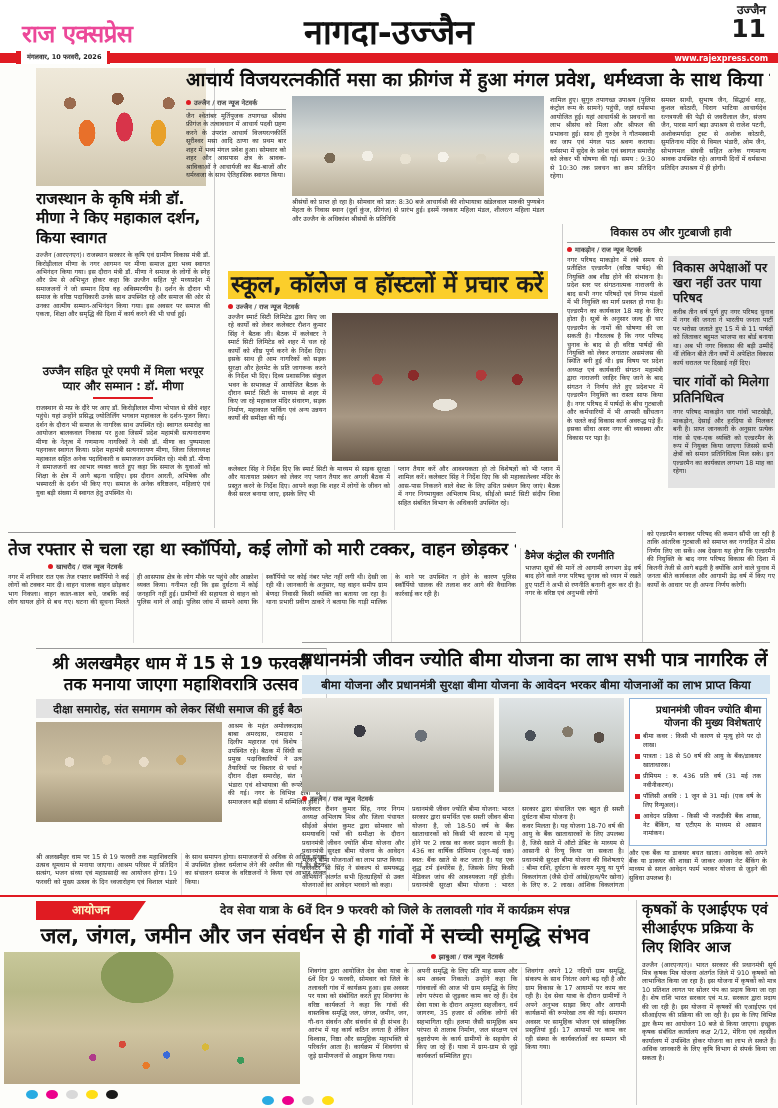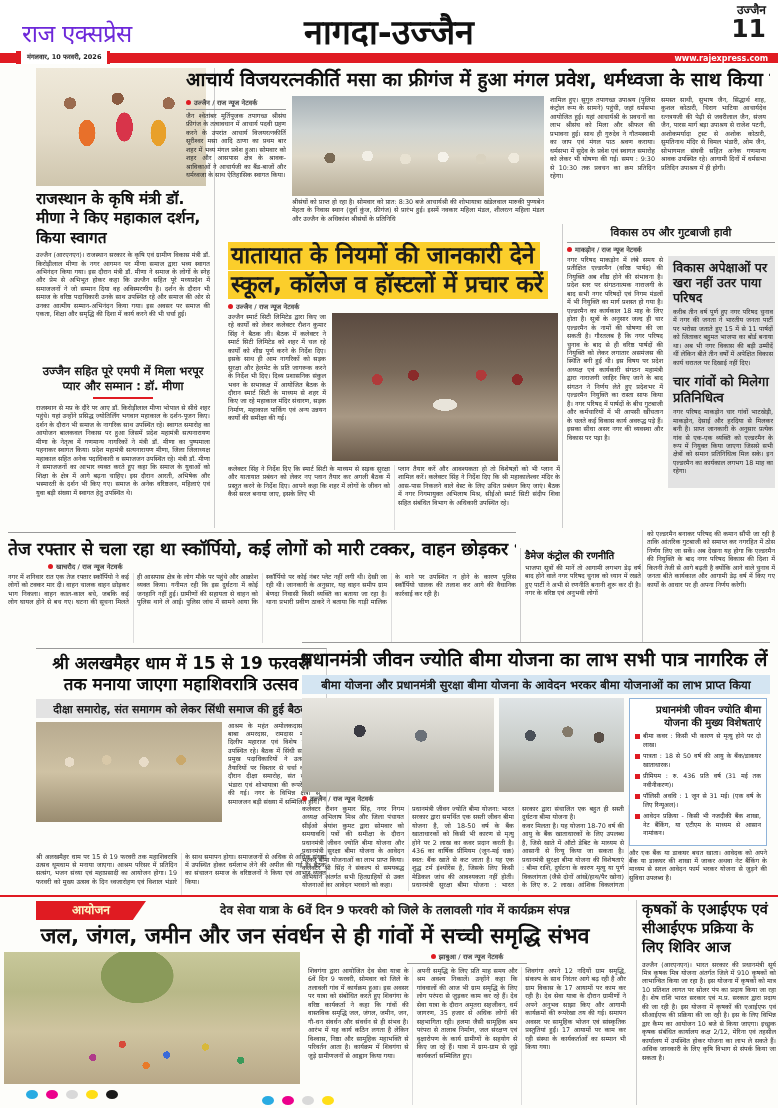--- a/index.html
+++ b/index.html
@@ -1,21 +1,21 @@
 <!DOCTYPE html>
 <html><head>
 <meta charset="utf-8">
 <style>
   html,body{margin:0;padding:0;}
   body{width:778px;height:1108px;position:relative;background:#fdfdfa;
        font-family:"DejaVu Sans","Liberation Sans",sans-serif;color:#1c1c1c;overflow:hidden;}
   .abs{position:absolute;overflow:hidden;}
   
   #masthead{left:0;top:0;width:778px;height:64px;background:#fff;}
-  .logo{position:absolute;left:22px;top:16px;font-size:24px;font-weight:normal;color:#6d28d9;letter-spacing:-.5px;}
+  .logo{position:absolute;left:22px;top:16px;font-size:24px;font-weight:bold;color:#ec4899;letter-spacing:-.5px;}
   .edition{position:absolute;left:0;right:0;top:8px;text-align:center;font-size:34px;font-weight:bold;color:#111;}
   .citybox{position:absolute;right:12px;top:4px;text-align:right;line-height:1;}
   .citybox .c{font-size:12px;font-weight:bold;}
   .citybox .p{font-size:25px;font-weight:bold;}
   .redbar{position:absolute;left:0;top:53px;width:778px;height:10px;background:#e01b22;}
   .datebox{position:absolute;left:16px;top:51px;height:13px;background:#fff;padding:1px 6px 0 6px;
            font-size:6.5px;font-weight:bold;color:#222;border-left:5px solid #e01b22;border-right:3px solid #e01b22;}
   .site{position:absolute;right:10px;top:54px;font-size:8px;font-weight:bold;color:#fff;}
   
   .hl{font-weight:bold;color:#111;margin:0;}
@@ -139,21 +139,21 @@
       <div class="photo ph-street" style="width:252px;height:100px;"></div>
       <p class="body-txt" style="height:36px;margin-top:2px;">श्रीसंघों को प्राप्त हो रहा है। सोमवार को प्रात: 8:30 बजे आचार्यश्री की शोभायात्रा खंडेलवाल मारुकी पुण्यबेन मेहता के निवास स्थान (दूर्वा कुंज, फ्रीगंज) से प्रारंभ हुई। इसमें नवकार महिला मंडल, शीलरत्न महिला मंडल और उज्जैन के अधिकांश श्रीसंघों के प्रतिनिधि</p>
     </div>
     <p class="body-txt" style="width:105px;height:140px;flex:0 0 auto;">शामिल हुए। सुगुरु तपागच्छ उपाश्रय (पुलिस कंट्रोल रूम के सामने) पहुंची, जहां धर्मसभा आयोजित हुई। यहां आचार्यश्री के प्रवचनों का लाभ श्रीसंघ को मिला और श्रीफल की प्रभावना हुई। साथ ही गुरुदेव ने गौतमस्वामी का जाप एवं मंगल पाठ श्रवण कराया। धर्मसभा में सुदेव के प्रवेश एवं स्वागत समारोह को लेकर भी घोषणा की गई। समय : 9:30 से 10:30 तक प्रवचन का क्रम प्रतिदिन रहेगा।</p>
     <p class="body-txt" style="width:105px;height:140px;flex:0 0 auto;">समस्त साथी, सुभाष जैन, सिद्धार्थ शाह, कुशल कोठारी, चिराग भाटिया आचार्यदेव रत्नत्रयजी की पेढ़ी से जवरीलाल जैन, संजय जैन, पारस मार्ग बड़ा उपाश्रय से राजेश पटनी, अशोकमर्यादा ट्रस्ट से अशोक कोठारी, सुमतिनाथ मंदिर से विमल भंडारी, ओम जैन, सोभागमल संघवी सहित अनेक गणमान्य श्रावक उपस्थित रहे। आगामी दिनों में धर्मसभा प्रतिदिन उपाश्रय में ही होगी।</p>
   </div>
 </section>
 
 <section class="abs" style="left:228px;top:238px;width:332px;height:292px;">
   <div class="yellow-hl">
-    <span>यातायात के नियमों की जानकारी देने</span><br>
+    <br>
     <span>स्कूल, कॉलेज व हॉस्टलों में प्रचार करें</span>
   </div>
   <div class="byline">
     <span class="dot"></span>
     <span>उज्जैन / राज न्यूज नेटवर्क</span>
   </div>
   <div style="display:flex;gap:6px;">
     <p class="body-txt" style="width:98px;height:148px;flex:0 0 auto;">उज्जैन स्मार्ट सिटी लिमिटेड द्वारा किए जा रहे कार्यों को लेकर कलेक्टर रौशन कुमार सिंह ने बैठक ली। बैठक में कलेक्टर ने स्मार्ट सिटी लिमिटेड को शहर में चल रहे कार्यों को शीघ्र पूर्ण करने के निर्देश दिए। इसके साथ ही आम नागरिकों को सड़क सुरक्षा और हेलमेट के प्रति जागरूक करने के निर्देश भी दिए। दिव्य प्रशासनिक संकुल भवन के सभाकक्ष में आयोजित बैठक के दौरान स्मार्ट सिटी के माध्यम से शहर में किए जा रहे महाकाल मंदिर संधारण, सड़क निर्माण, महाकाल पार्किंग एवं अन्य उन्नयन कार्यों की समीक्षा की गई।</p>
     <div class="photo ph-meeting" style="width:226px;height:148px;flex:0 0 auto;"></div>
   </div>

